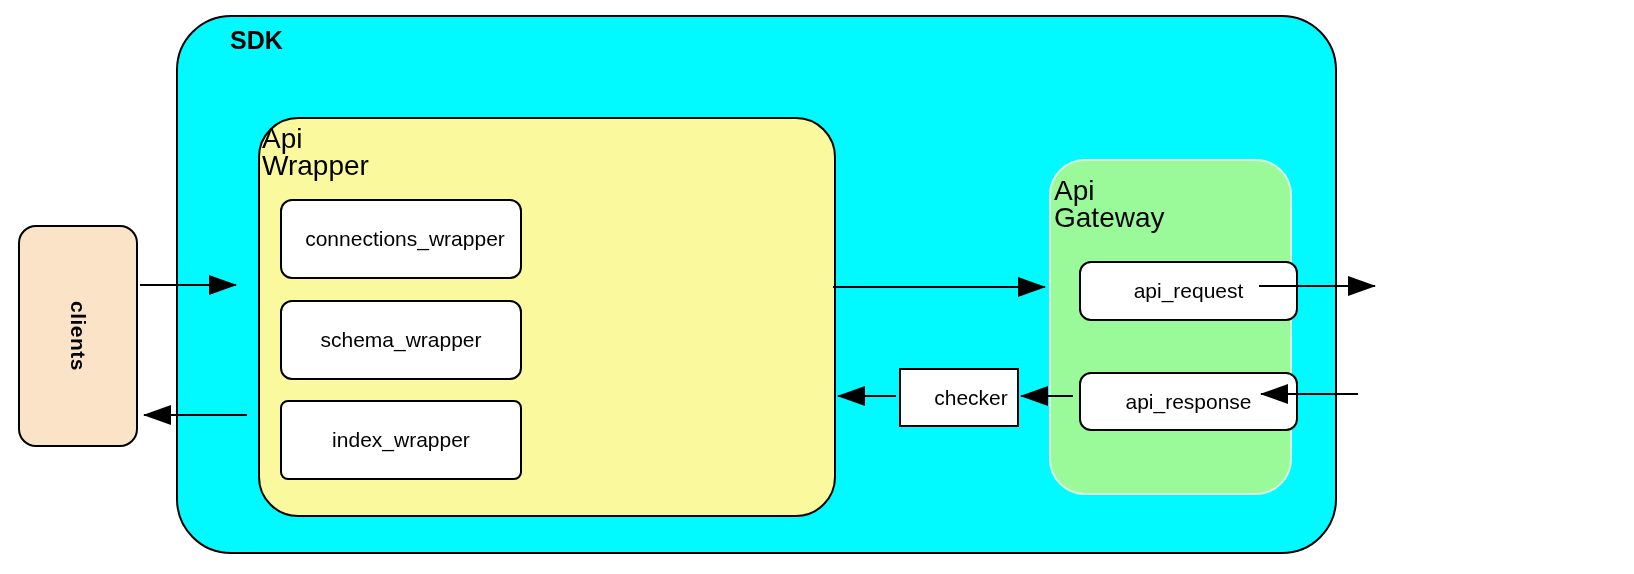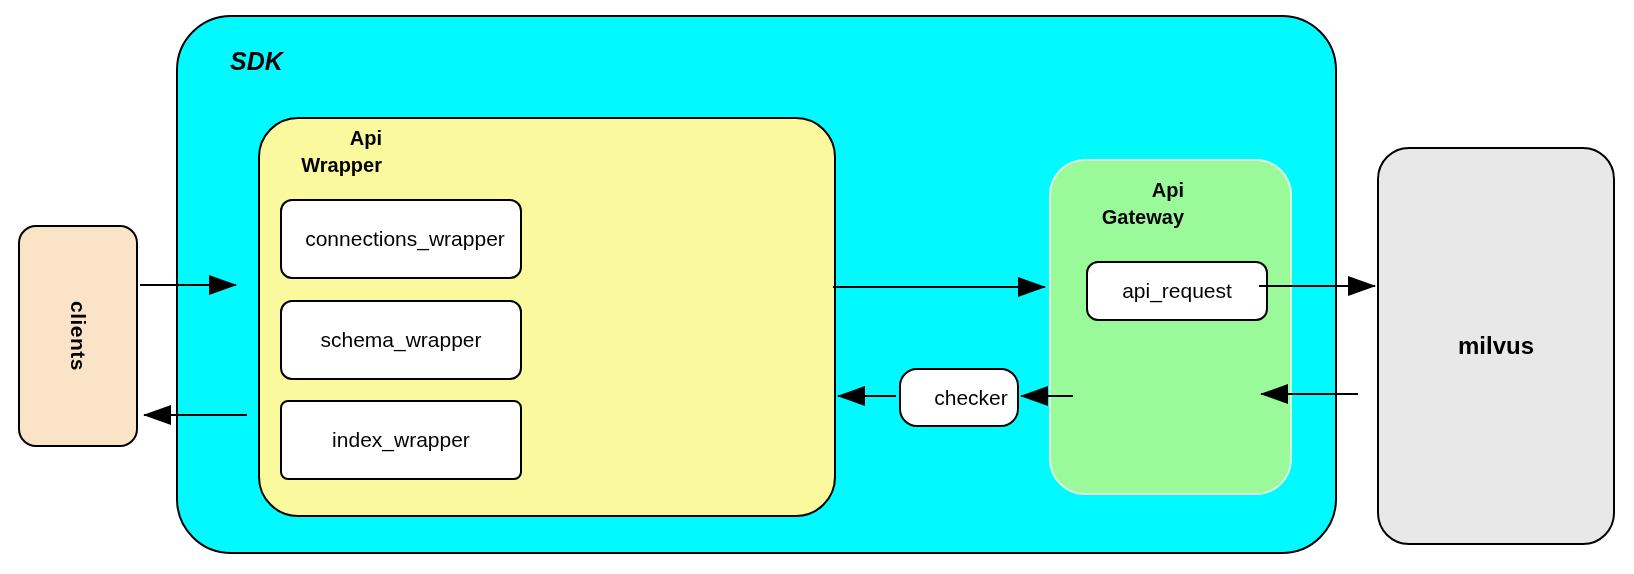--- a/index.html
+++ b/index.html
@@ -31,61 +31,61 @@
   }
   .clients .vlabel{
     writing-mode:vertical-rl;
     font-weight:bold;font-size:21px;letter-spacing:.5px;
   }
   .sdk{
     left:176px;top:15px;width:1161px;height:539px;
     background:var(--sdk-fill);border-radius:55px;
   }
   .sdk-label{
-    position:absolute;left:52px;top:30px;
-    font-weight:bold;font-size:25px;font-style:italic;
+    position:absolute;left:52px;top:9px;
+    font-weight:bold;font-size:25px;
   }
   .milvus{
     left:1377px;top:147px;width:238px;height:398px;
     background:var(--milvus-fill);border-radius:32px;
     display:flex;align-items:center;justify-content:center;
     font-weight:bold;font-size:24px;
   }
   
   .api-wrapper{
     left:80px;top:100px;width:578px;height:400px;
     background:var(--api-wrapper-fill);border-radius:40px;
   }
   .api-gateway{
     left:871px;top:142px;width:243px;height:336px;
     background:var(--api-gateway-fill);
     border:2px solid var(--api-gateway-edge);
     border-radius:36px;
   }
   .block-label{
-    position:absolute;text-align:right;
-    font-weight:bold;font-size:20px;line-height:27px;
+    position:absolute;text-align:left;
+    font-weight:normal;font-size:28px;line-height:27px;
   }
   .api-wrapper .block-label{left:2px;top:6px;width:120px;}
   .api-gateway .block-label{left:3px;top:16px;width:130px;}
   
   .wbox{
     position:absolute;
     background:var(--box-fill);
     border:2px solid var(--line);border-radius:12px;
     display:flex;align-items:center;justify-content:center;
     font-size:21px;white-space:nowrap;
   }
   .wrap-box{width:242px;height:80px;}
   .col1{left:20px;} .col2{left:319px;}
   .row1{top:80px;padding-left:8px;} .row2{top:181px;} .row3{top:281px;border-radius:8px;}
   .checker{
-    left:721px;top:351px;width:120px;height:59px;border-radius:18px;padding-left:24px;
+    left:721px;top:351px;width:120px;height:59px;border-radius:0;padding-left:24px;
   }
-  .gw-box{left:28px;width:182px;margin-left:7px;}
+  .gw-box{left:28px;width:219px;}
   .gw-req{top:100px;height:60px;}
   .gw-res{top:211px;height:59px;}
   
   .connectors{
     position:absolute;left:0;top:0;width:1634px;height:574px;
     z-index:10;pointer-events:none;
   }
   .connectors line{stroke:var(--line);stroke-width:2;}
 </style>
 </head>
@@ -111,24 +111,24 @@
     </div>
 
     <div class="wbox checker">checker</div>
 
     <div class="node api-gateway">
       <div class="block-label">
         <div>Api</div>
         <div>Gateway</div>
       </div>
       <div class="wbox gw-box gw-req">api_request</div>
+      <div class="wbox gw-box gw-res">api_response</div>
     </div>
   </div>
 
-  <div class="node milvus rounded">milvus</div>
 
   <svg class="connectors" viewBox="0 0 1634 574" xmlns="http://www.w3.org/2000/svg">
     <defs>
       <marker id="ah" markerUnits="strokeWidth" markerWidth="14.5" markerHeight="10.5" refX="13.5" refY="5" orient="auto">
         <path d="M0,0 L14,5 L0,10 Z" fill="#000"></path>
       </marker>
     </defs>
   <line x1="140" y1="285" x2="236" y2="285" marker-end="url(#ah)"></line>
       <line x1="247" y1="415" x2="144" y2="415" marker-end="url(#ah)"></line>
       <line x1="833" y1="287" x2="1045" y2="287" marker-end="url(#ah)"></line>

